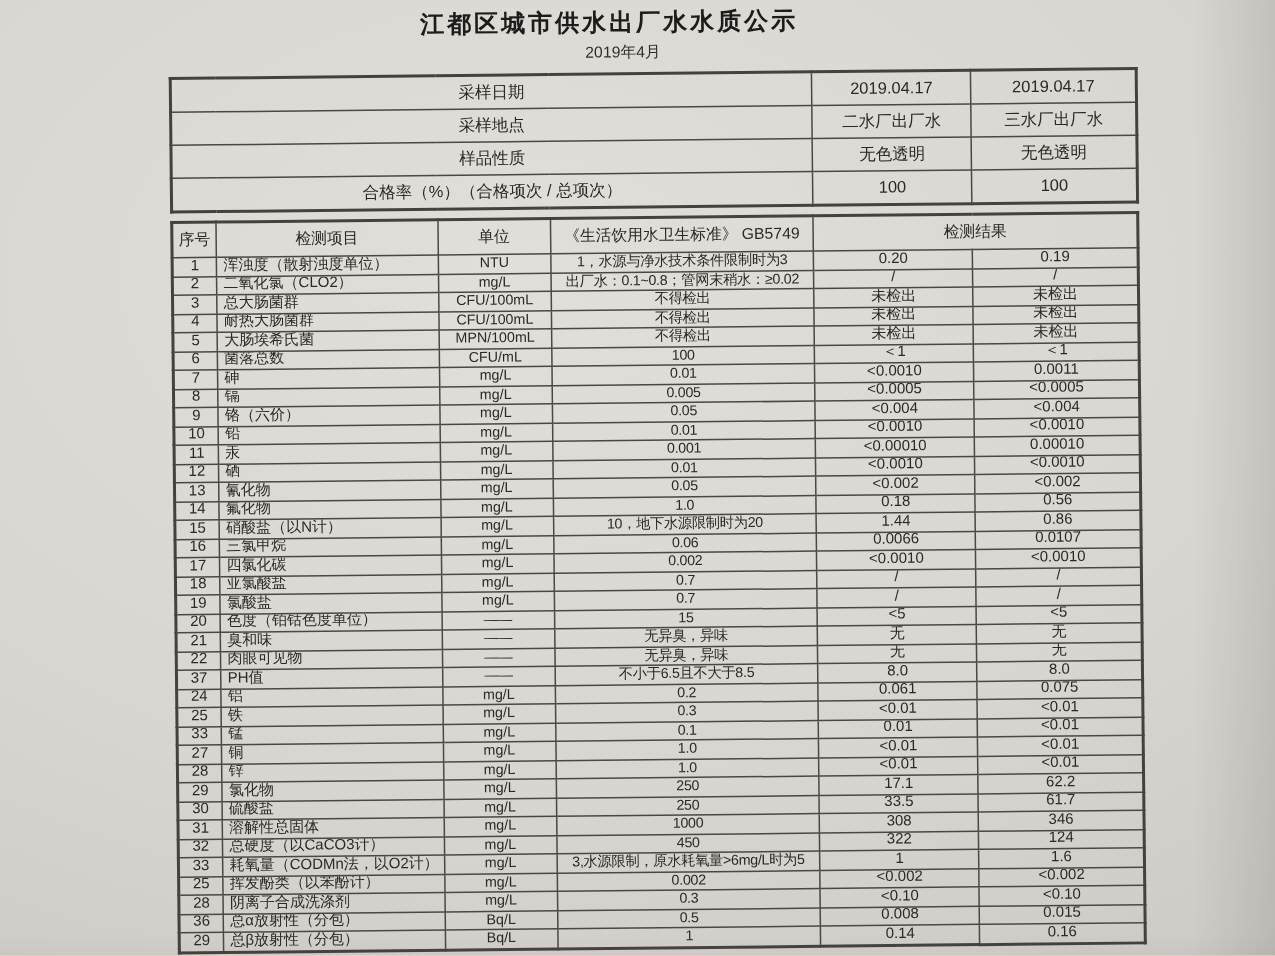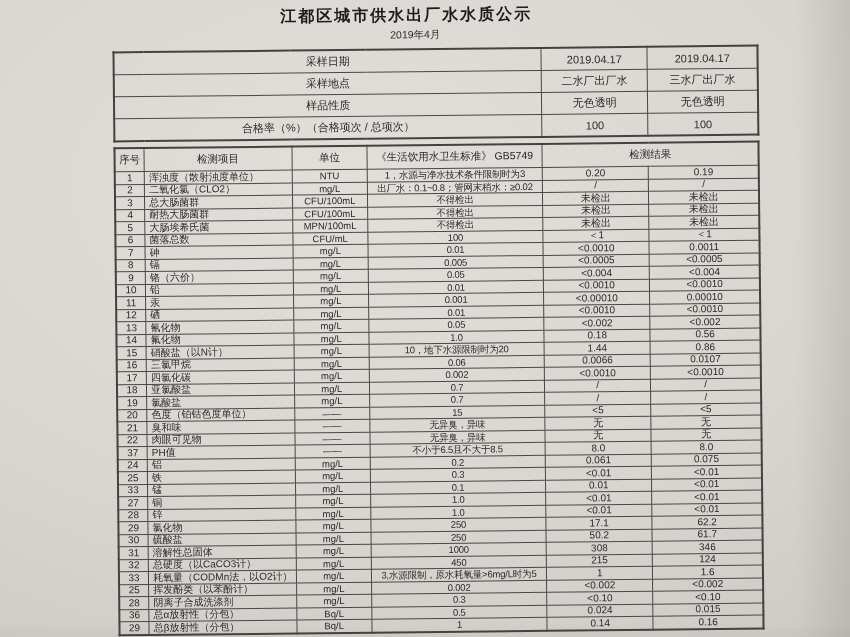--- a/index.html
+++ b/index.html
@@ -348,37 +348,37 @@
             <td class="c-unit">mg/L</td>
             <td class="c-std">250</td>
             <td class="c-res">17.1</td>
             <td class="c-res">62.2</td>
           </tr>
           <tr>
             <td class="c-idx">30</td>
             <td class="c-item">硫酸盐</td>
             <td class="c-unit">mg/L</td>
             <td class="c-std">250</td>
-            <td class="c-res">50.2</td>
+            <td class="c-res">33.5</td>
             <td class="c-res">61.7</td>
           </tr>
           <tr>
             <td class="c-idx">31</td>
             <td class="c-item">溶解性总固体</td>
             <td class="c-unit">mg/L</td>
             <td class="c-std">1000</td>
             <td class="c-res">308</td>
             <td class="c-res">346</td>
           </tr>
           <tr>
             <td class="c-idx">32</td>
             <td class="c-item">总硬度（以CaCO3计）</td>
             <td class="c-unit">mg/L</td>
             <td class="c-std">450</td>
-            <td class="c-res">215</td>
+            <td class="c-res">322</td>
             <td class="c-res">124</td>
           </tr>
           <tr>
             <td class="c-idx">33</td>
             <td class="c-item">耗氧量（CODMn法，以O2计）</td>
             <td class="c-unit">mg/L</td>
             <td class="c-std">3,水源限制，原水耗氧量&gt;6mg/L时为5</td>
             <td class="c-res">1</td>
             <td class="c-res">1.6</td>
           </tr>
@@ -396,21 +396,21 @@
             <td class="c-unit">mg/L</td>
             <td class="c-std">0.3</td>
             <td class="c-res">&lt;0.10</td>
             <td class="c-res">&lt;0.10</td>
           </tr>
           <tr>
             <td class="c-idx">36</td>
             <td class="c-item">总α放射性（分包）</td>
             <td class="c-unit">Bq/L</td>
             <td class="c-std">0.5</td>
-            <td class="c-res">0.024</td>
+            <td class="c-res">0.008</td>
             <td class="c-res">0.015</td>
           </tr>
           <tr>
             <td class="c-idx">29</td>
             <td class="c-item">总β放射性（分包）</td>
             <td class="c-unit">Bq/L</td>
             <td class="c-std">1</td>
             <td class="c-res">0.14</td>
             <td class="c-res">0.16</td>
           </tr>

